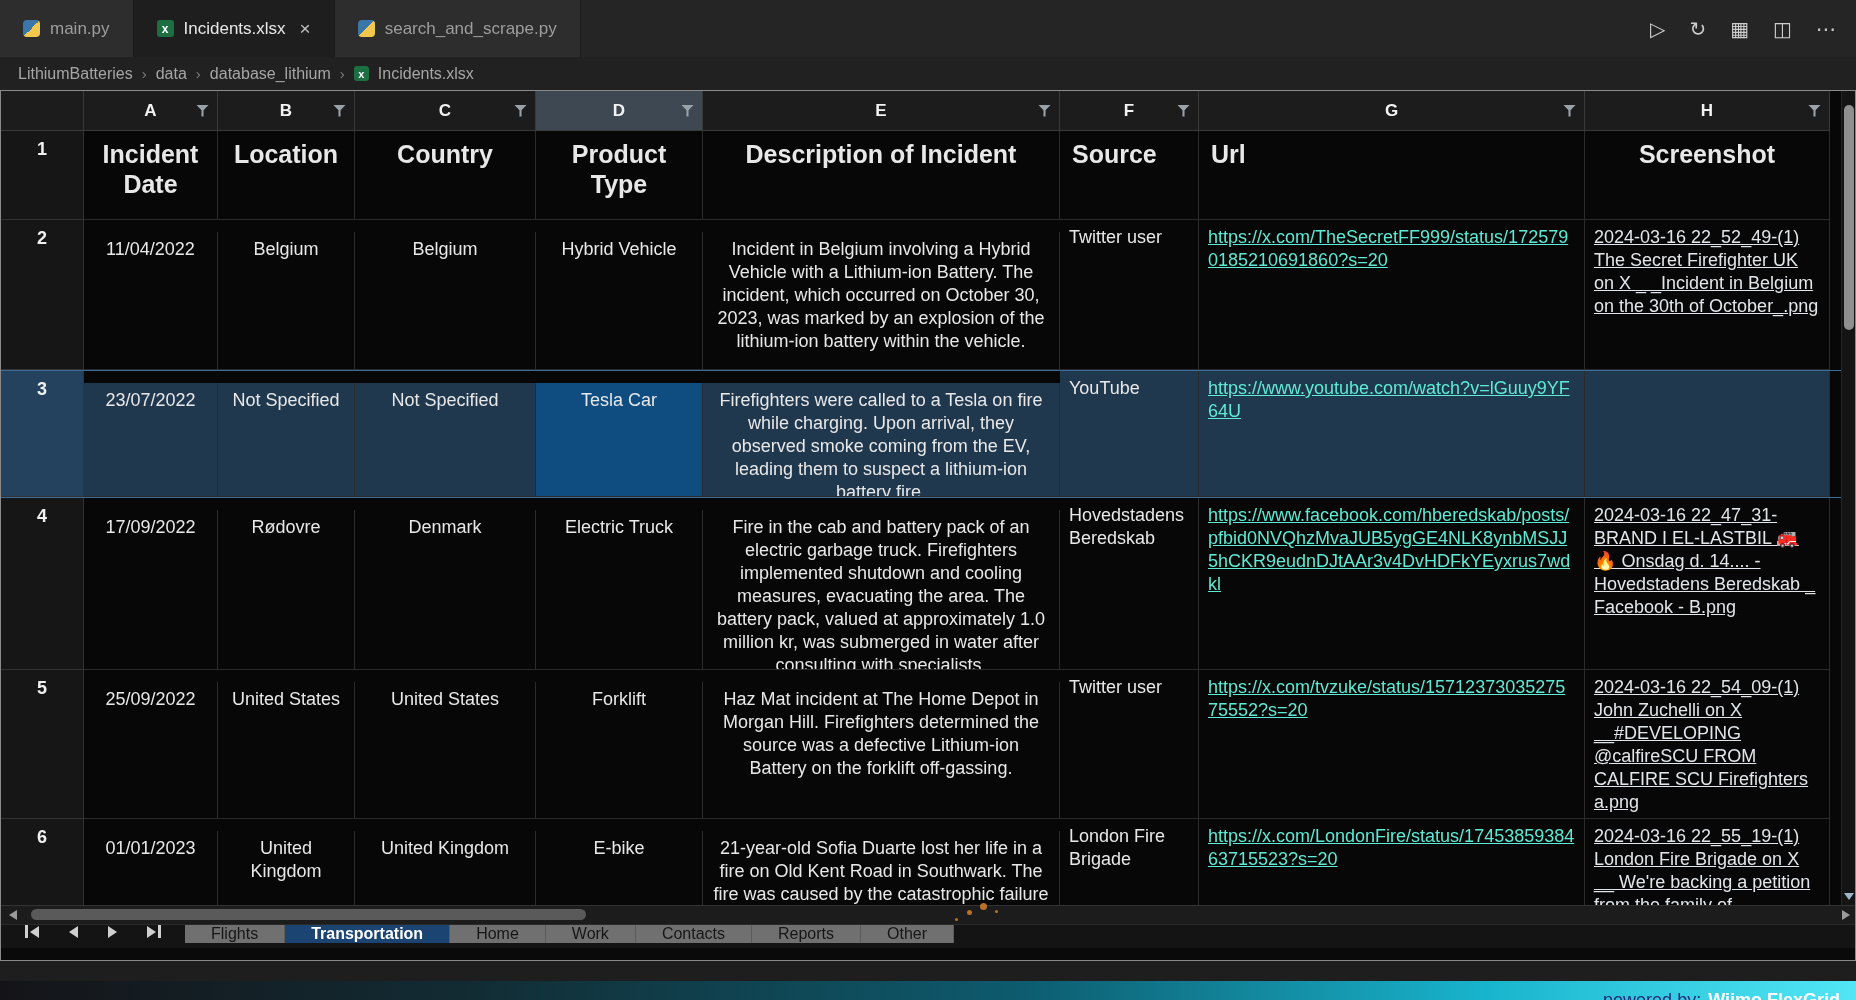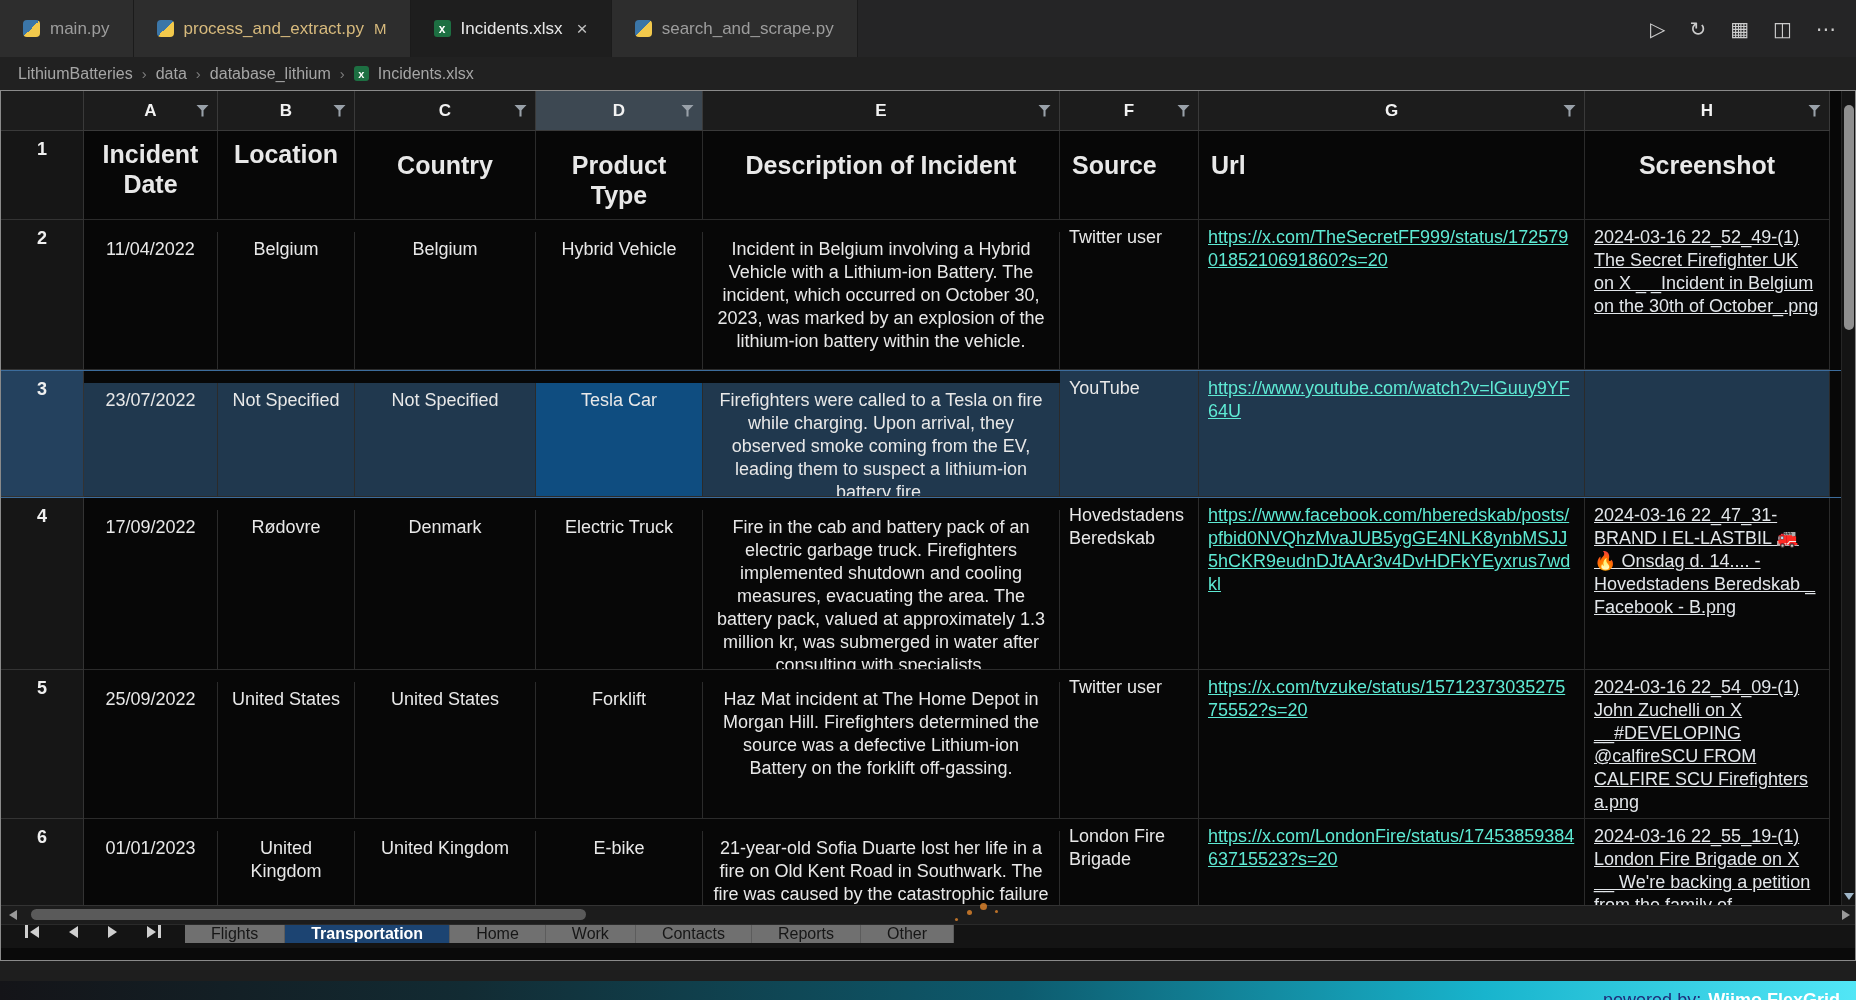--- a/index.html
+++ b/index.html
@@ -48,21 +48,21 @@
   .colhead.selected { background:#3d4852; }
   .corner { background:#1c1c1c; border-color:#3a3a3a; }
   .funnel { position:absolute; right:8px; top:50%; transform:translateY(-50%); width:13px; height:12px;
             background:#99a1a9; clip-path:polygon(0 0,100% 0,58% 48%,58% 100%,42% 100%,42% 48%); }
 
   
   .rownum { background:#161616; border-color:#333; font-weight:bold; text-align:center;
             padding-top:7px; color:#f0f0f0; cursor:pointer; }
 
   
-  .hcell { font-weight:bold; font-size:25px; line-height:1.18; padding:20px 12px; text-align:center; cursor:pointer; }
+  .hcell { font-weight:bold; font-size:25px; line-height:1.18; padding:9px 12px; text-align:center; cursor:pointer; }
   .hcell.brk { word-break:break-all; padding:9px 14px; }
   .hcell.al { text-align:left; }
 
   
   .c-date,.c-loc,.c-country,.c-prod,.c-desc { text-align:center; cursor:cell;margin-top:12px; }
   .c-src,.c-url,.c-shot { text-align:left; cursor:cell; }
   .url-link { color:#5eead4; text-decoration:underline; word-break:break-all; cursor:pointer; }
   .shot-link { color:#e2e6ea; text-decoration:underline; overflow-wrap:anywhere; cursor:pointer; }
 
   
@@ -115,25 +115,20 @@
 </style>
 </head>
 <body>
 
 <div class="window">
 
   <div class="tabbar">
     <div class="tab">
       <span class="python-icon"></span>
       <span class="tab-label">main.py</span>
-    </div>
-    <div class="tab modified-tab">
-      <span class="python-icon"></span>
-      <span class="tab-label">process_and_extract.py</span>
-      <span class="mod-badge">M</span>
     </div>
     <div class="tab active">
       <span class="excel-icon">
           <span>x</span>
         </span>
       <span class="tab-label">Incidents.xlsx</span>
       <span class="close-x">×</span>
     </div>
     <div class="tab">
       <span class="python-icon"></span>
@@ -236,21 +231,21 @@
         <div class="cell c-url"><a class="url-link">https://www.youtube.com/watch?v=lGuuy9YF64U</a></div>
         <div class="cell c-shot"></div>
       </div>
 
       <div class="gr r4">
         <div class="cell rownum">4</div>
         <div class="cell c-date">17/09/2022</div>
         <div class="cell c-loc">Rødovre</div>
         <div class="cell c-country">Denmark</div>
         <div class="cell c-prod">Electric Truck</div>
-        <div class="cell c-desc">Fire in the cab and battery pack of an electric garbage truck. Firefighters implemented shutdown and cooling measures, evacuating the area. The battery pack, valued at approximately 1.3 million kr, was submerged in water after consulting with specialists.</div>
+        <div class="cell c-desc">Fire in the cab and battery pack of an electric garbage truck. Firefighters implemented shutdown and cooling measures, evacuating the area. The battery pack, valued at approximately 1.0 million kr, was submerged in water after consulting with specialists.</div>
         <div class="cell c-src">Hovedstadens Beredskab</div>
         <div class="cell c-url"><a class="url-link">https://www.facebook.com/hberedskab/posts/pfbid0NVQhzMvaJUB5ygGE4NLK8ynbMSJJ5hCKR9eudnDJtAAr3v4DvHDFkYEyxrus7wdkl</a></div>
         <div class="cell c-shot"><span class="shot-link">2024-03-16 22_47_31-BRAND I EL-LASTBIL 🚒🔥 Onsdag d. 14.... - Hovedstadens Beredskab _ Facebook - B.png</span></div>
       </div>
 
       <div class="gr r5">
         <div class="cell rownum">5</div>
         <div class="cell c-date">25/09/2022</div>
         <div class="cell c-loc">United States</div>
         <div class="cell c-country">United States</div>

